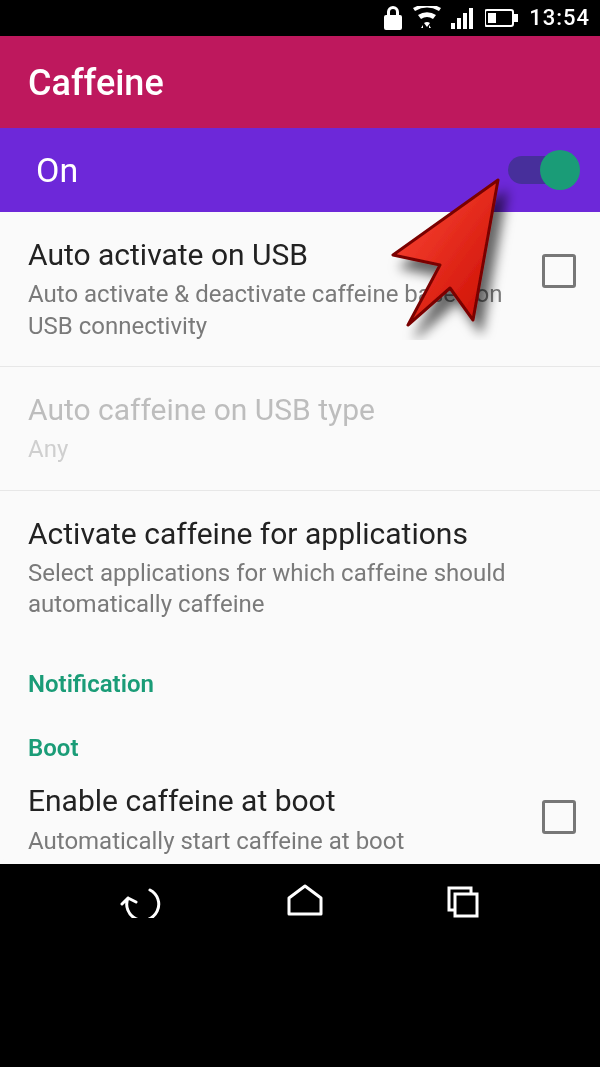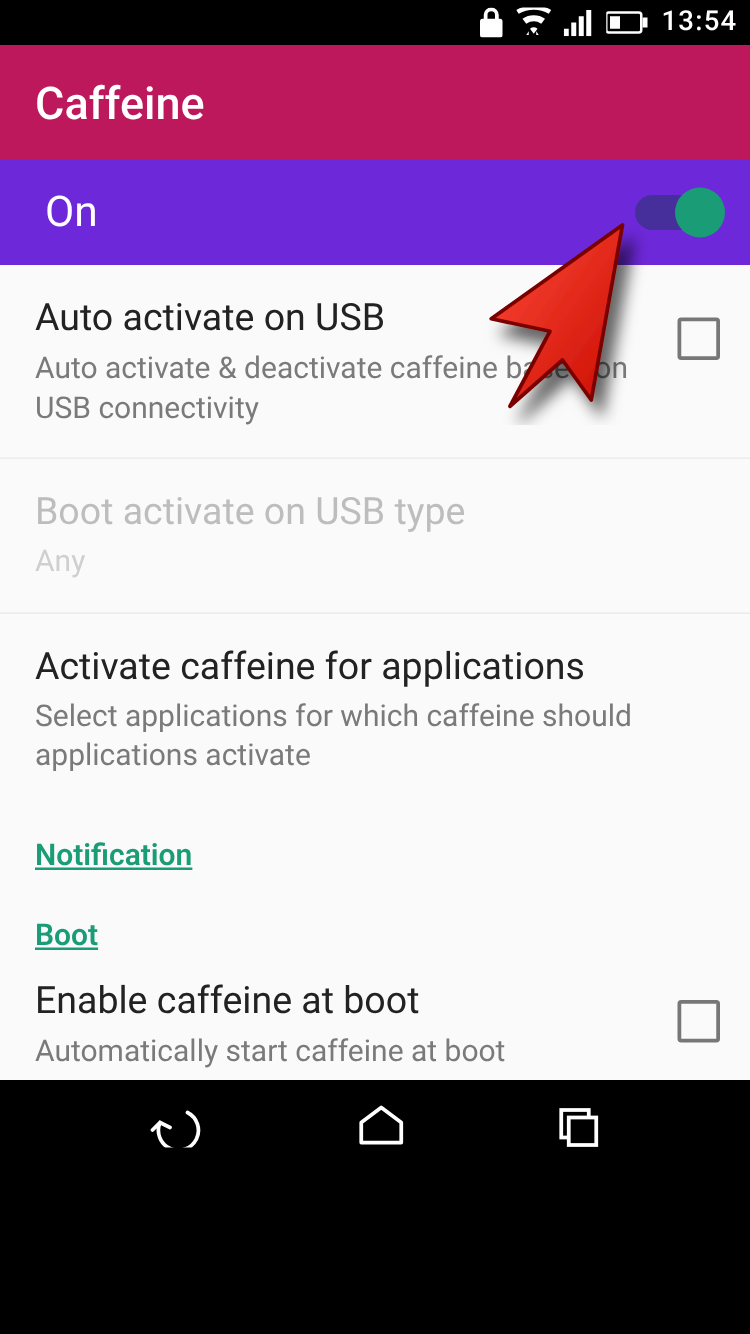--- a/index.html
+++ b/index.html
@@ -27,21 +27,21 @@
   .list { background: #fafafa; flex: 1 1 auto; overflow: hidden; border-radius: 14px; }
   .item { padding: 24px 24px 24px 28px; display: flex; align-items: flex-start; gap: 16px; }
   .item + .item { border-top: 1px solid #e7e7e7; }
   .item .text { flex: 1 1 auto; }
   .item-title { font-size: 30px; color: #222; line-height: 1.25; }
   .item-sub { font-size: 24px; color: #7a7a7a; margin-top: 6px; line-height: 1.3; }
   .item.disabled .item-title { color: #bdbdbd; }
   .item.disabled .item-sub { color: #cfcfcf; }
   .checkbox { width: 34px; height: 34px; border: 3px solid #777; border-radius: 3px; flex: 0 0 auto; margin-top: 18px; }
 
-  .section-header { padding: 26px 28px 10px 28px; font-size: 24px; font-weight: 600; color: #1a9c77; text-decoration: underline; }
+  .section-header { padding: 26px 28px 10px 28px; font-size: 24px; font-weight: 600; color: #1a9c77; }
 
   
   .nav-bar { height: 72px; background: #000; display: flex; align-items: center; justify-content: space-evenly; }
   .nav-bar svg { display: block; }
 
   
   .arrow-overlay { position: absolute; left: 378px; top: 170px; width: 155px; height: 170px; pointer-events: none; }
 </style>
 </head>
 <body>
@@ -98,29 +98,29 @@
     <div class="item">
       <div class="text">
         <div class="item-title">Auto activate on USB</div>
         <div class="item-sub">Auto activate &amp; deactivate caffeine based on USB connectivity</div>
       </div>
       <div class="checkbox"></div>
     </div>
 
     <div class="item disabled">
       <div class="text">
-        <div class="item-title">Boot activate on USB type</div>
+        <div class="item-title">Auto caffeine on USB type</div>
         <div class="item-sub">Any</div>
       </div>
     </div>
 
     <div class="item">
       <div class="text">
         <div class="item-title">Activate caffeine for applications</div>
-        <div class="item-sub">Select applications for which caffeine should applications activate</div>
+        <div class="item-sub">Select applications for which caffeine should automatically caffeine</div>
       </div>
     </div>
 
     <div class="section-header">Notification</div>
 
 
     <div class="section-header">Boot</div>
 
     <div class="item" style="border-top:none;padding-top:10px;padding-bottom:8px">
       <div class="text">

